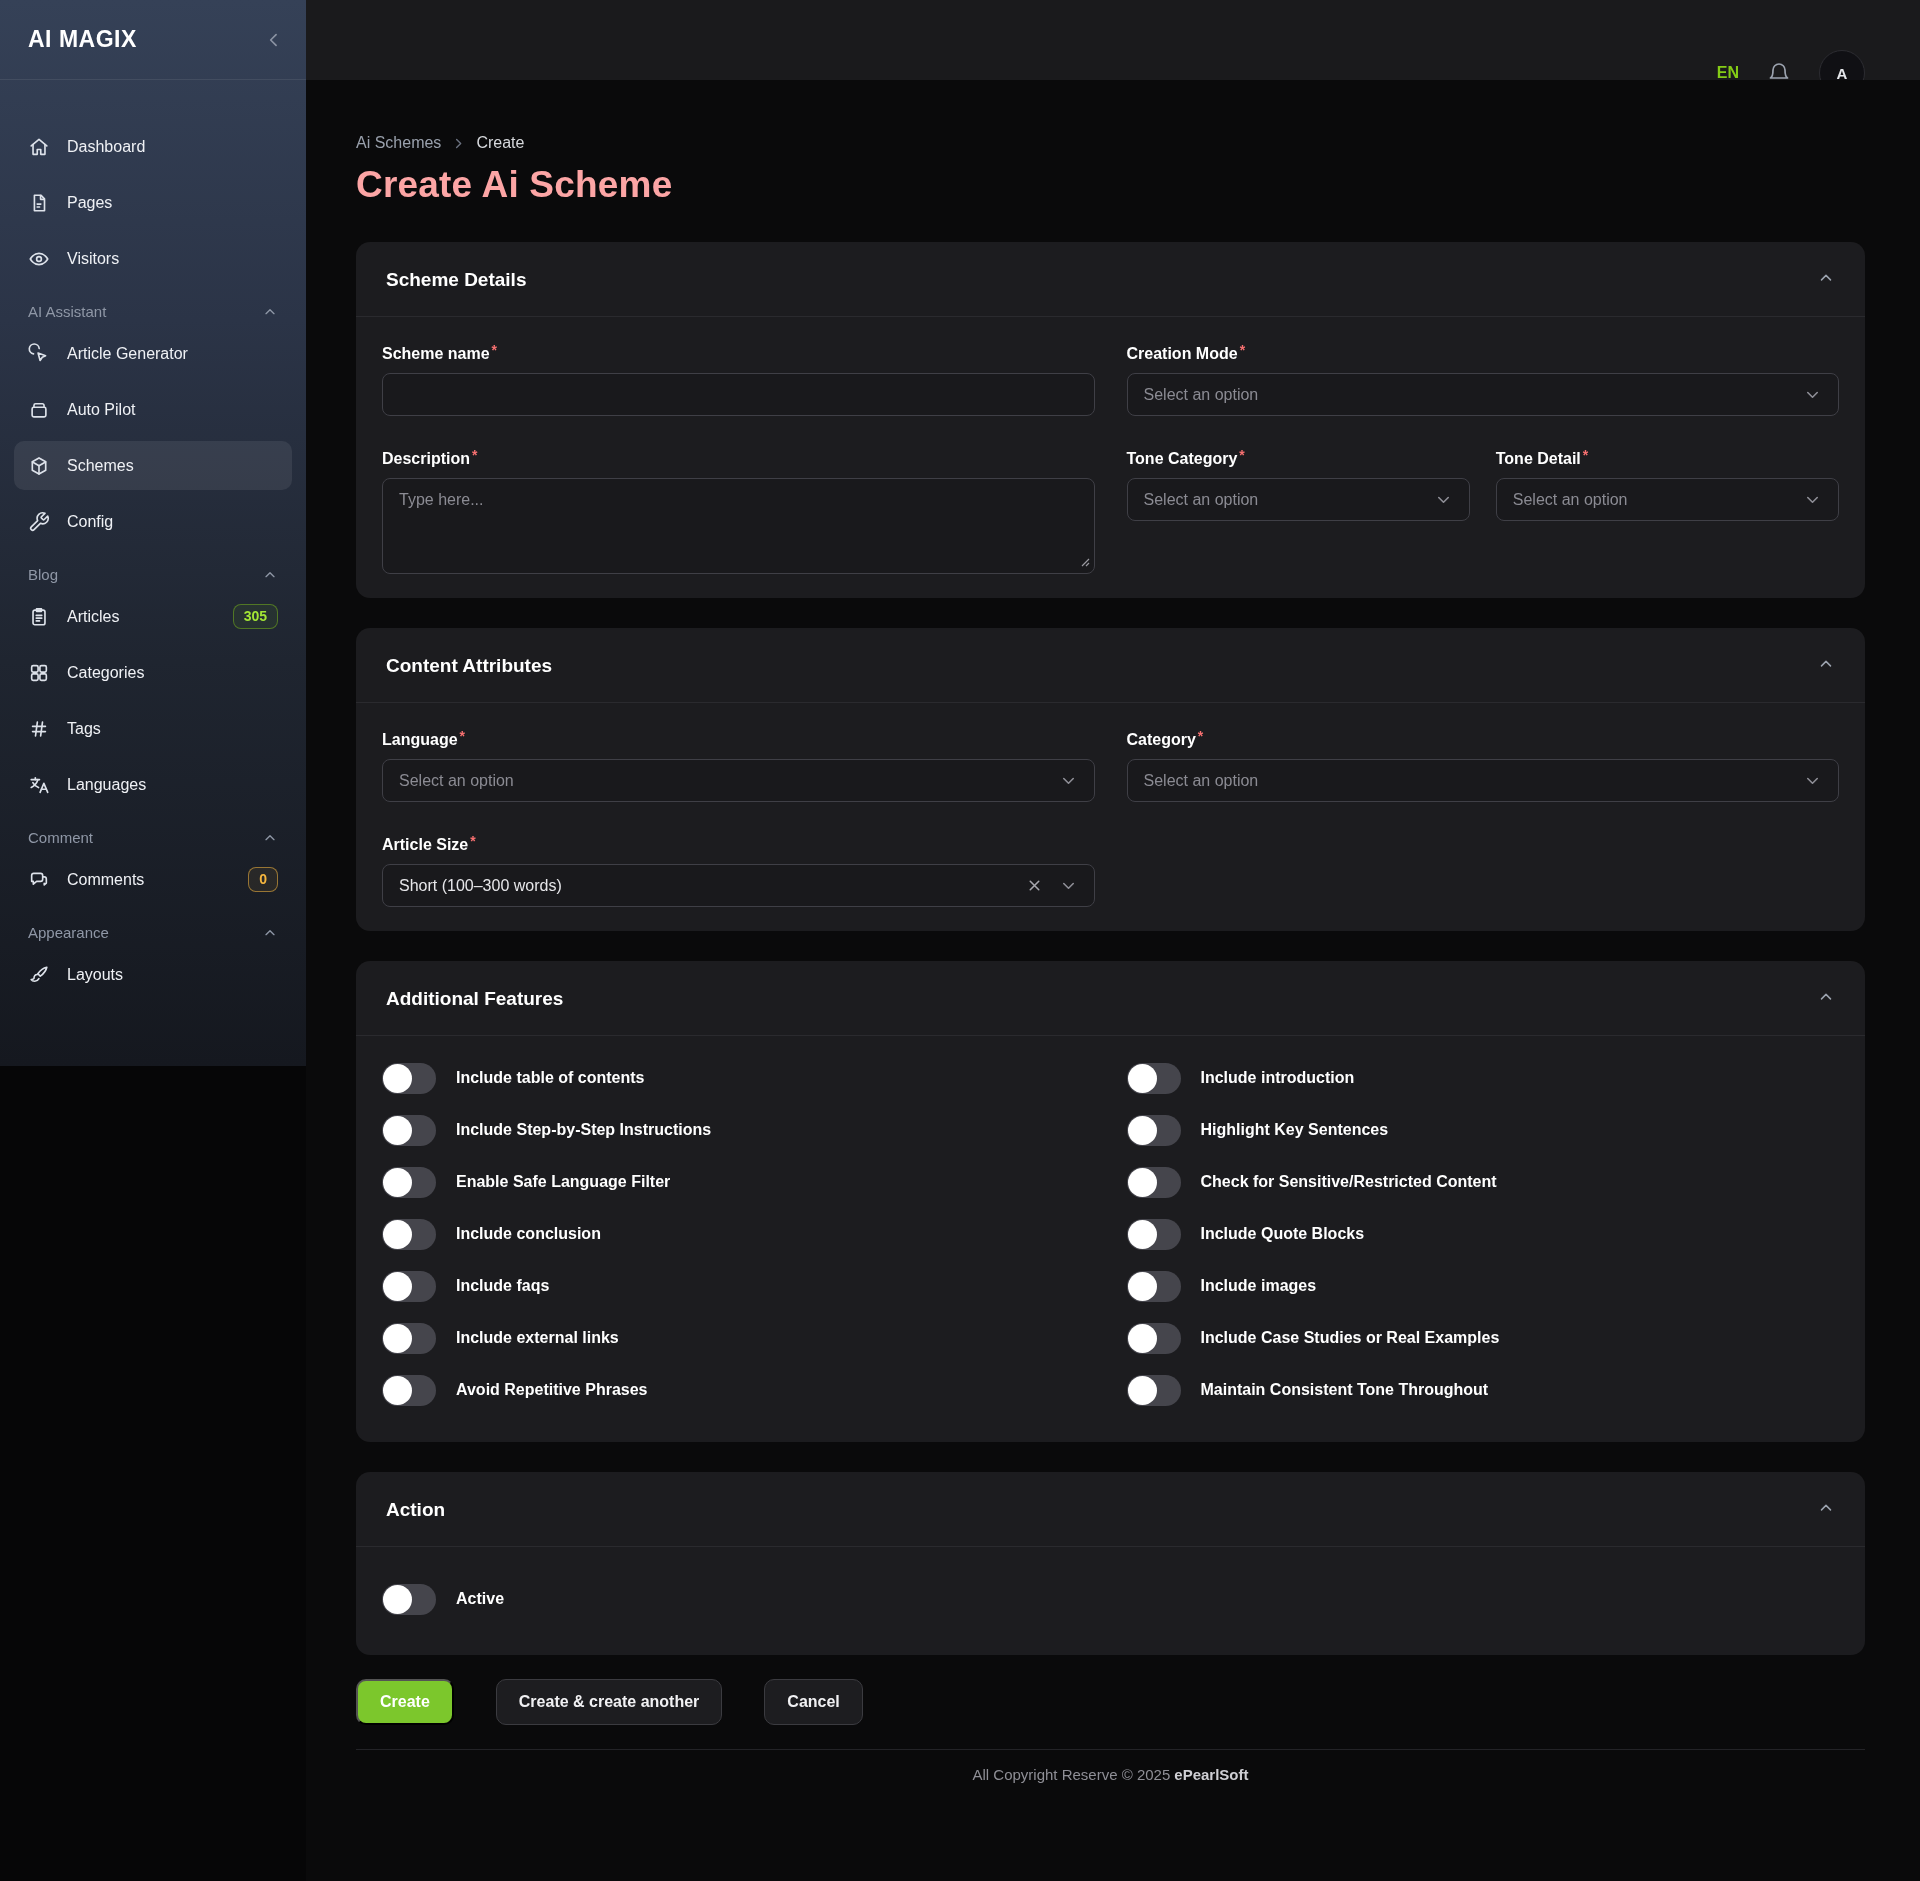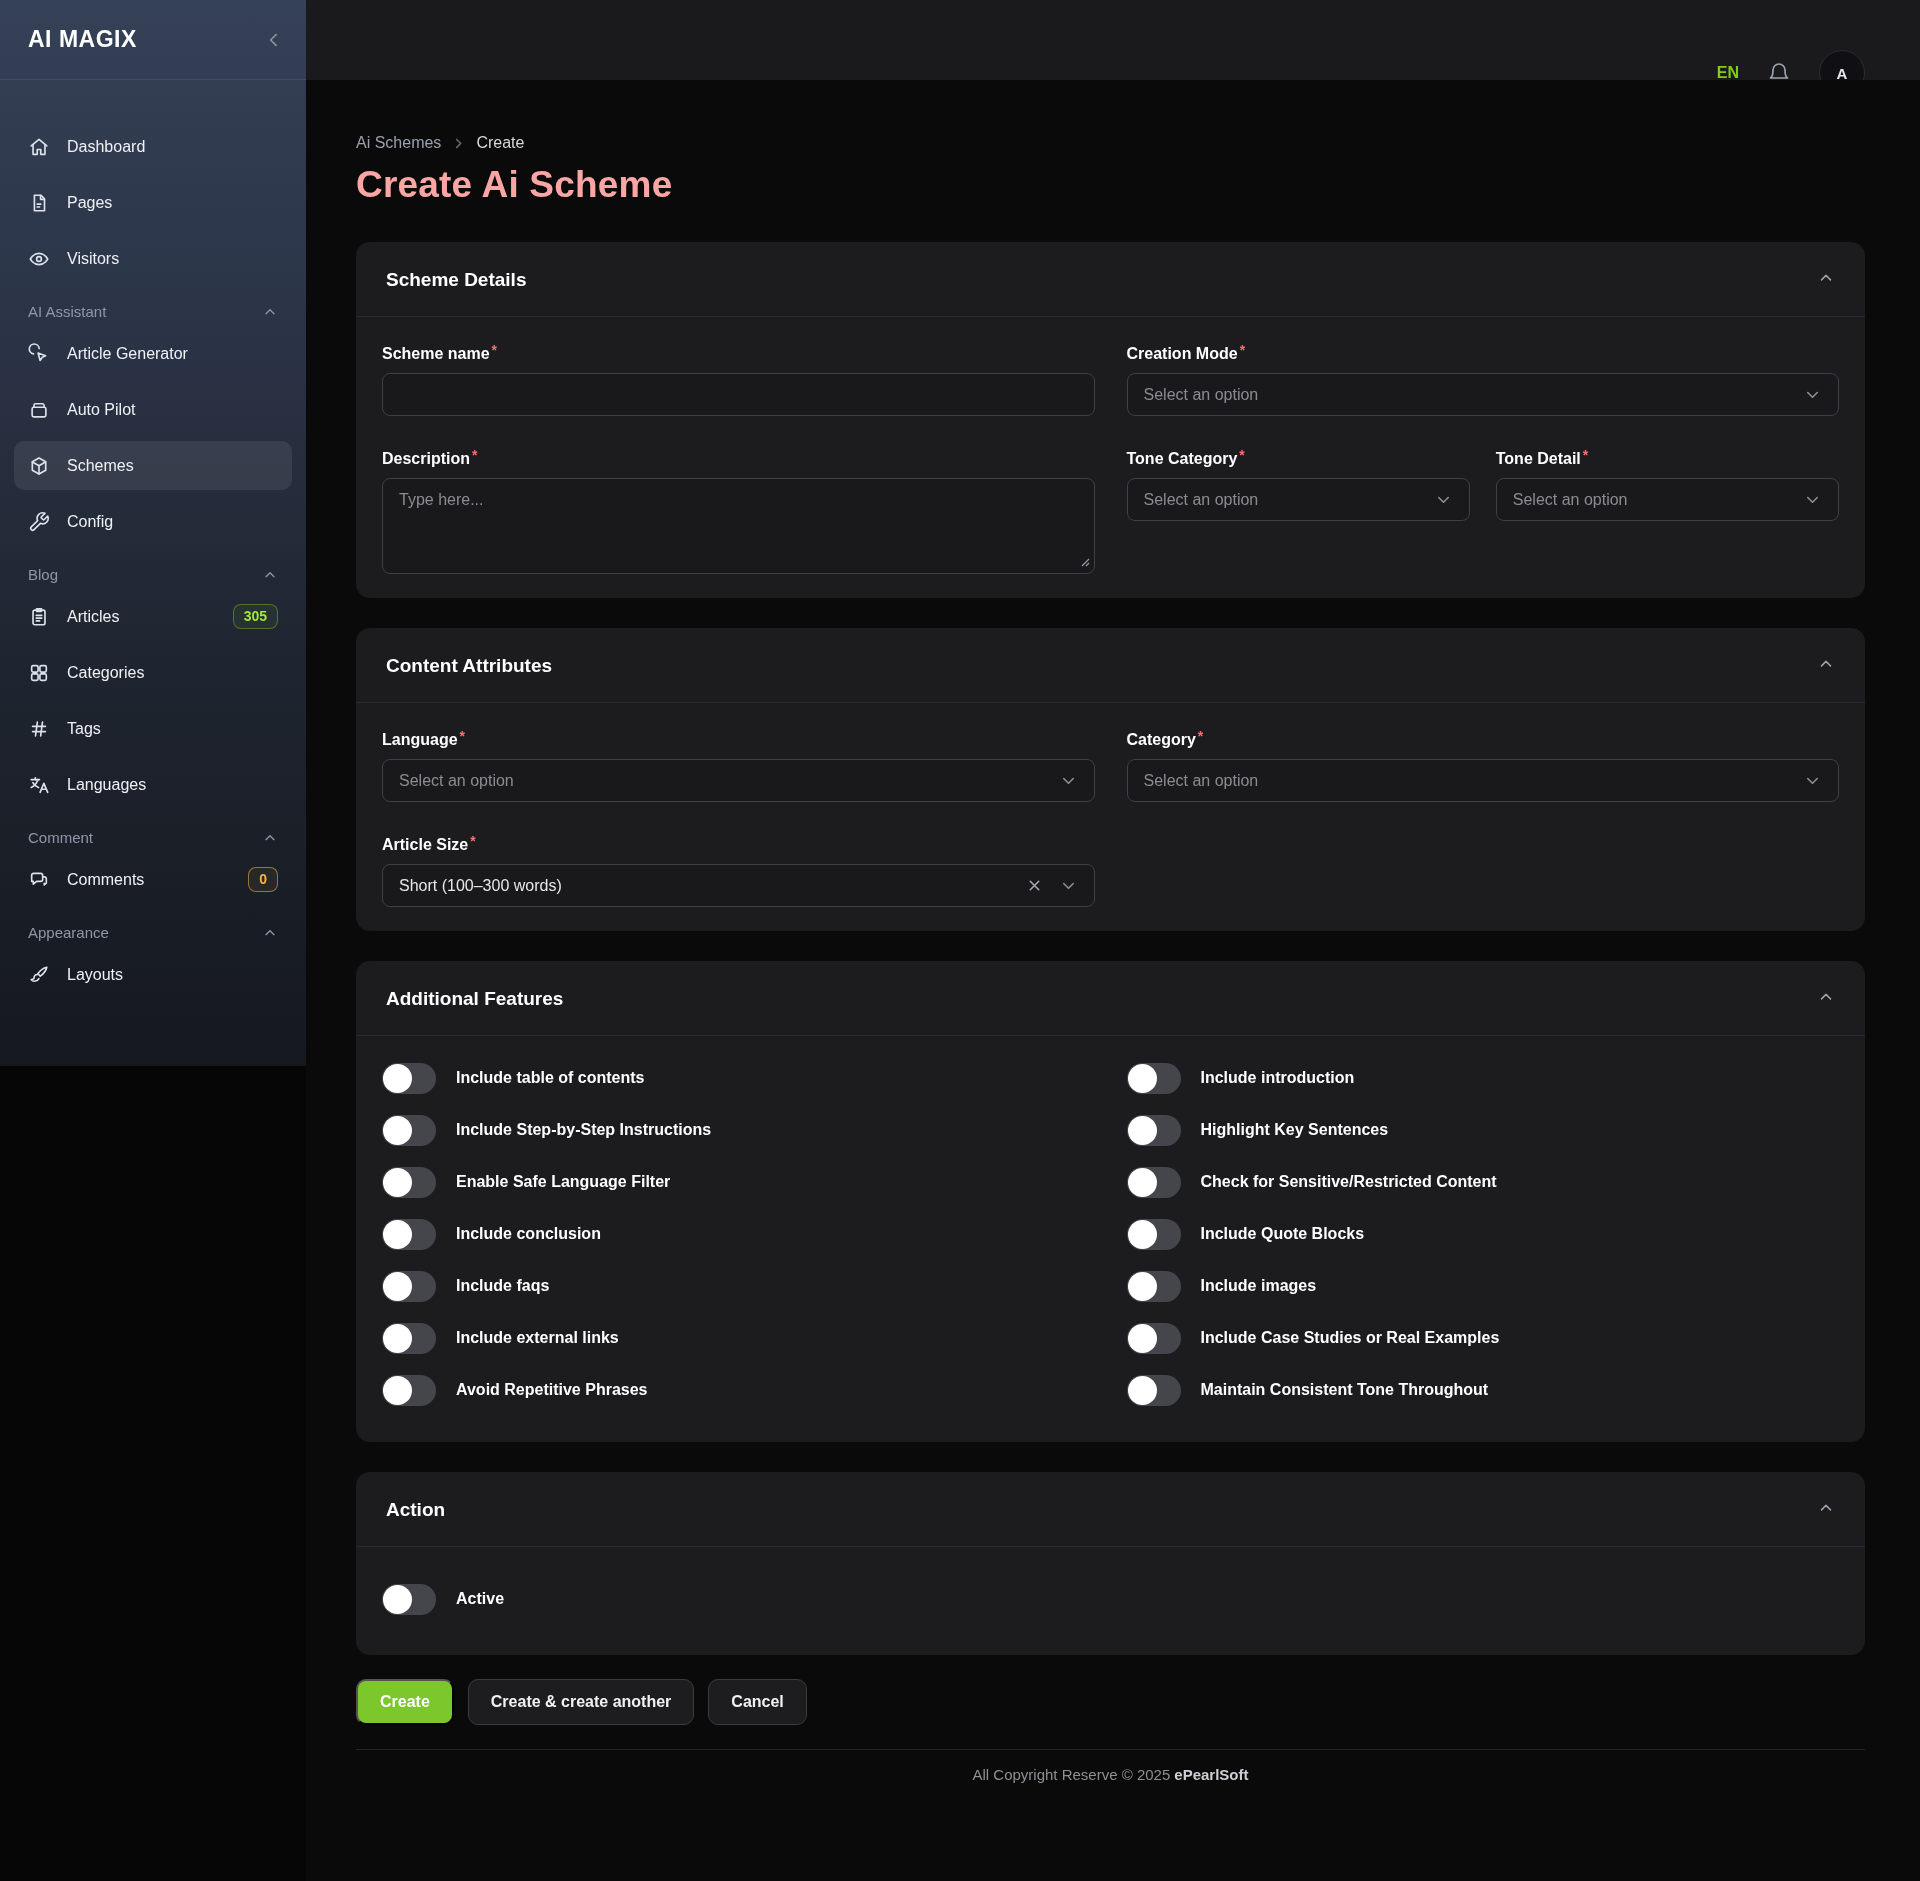--- a/index.html
+++ b/index.html
@@ -80,21 +80,21 @@
   .switch::after{content:"";position:absolute;left:1px;top:1px;width:29px;height:29px;
                  background:#fff;border-radius:50%;}
   .tlabel{font-size:16px;font-weight:700;color:#fff;}
 
   .action-body{padding:34px 26px 38px;}
 
   .btn-row{display:flex;align-items:center;gap:14px;margin-top:24px;}
   .btn{height:46px;border-radius:10px;display:flex;align-items:center;justify-content:center;
        padding:0 22px;font-size:16px;font-weight:700;cursor:pointer;box-sizing:border-box;}
   .btn-primary{background:#7cc72c;color:#fff;}
-  .btn-secondary{background:#1d1d20;border:1px solid #3b3b40;color:#f1f1f3;}
+  .btn-secondary{background:#1d1d20;border:1px solid #3b3b40;color:#f1f1f3;margin-left:28px;}
 
   .footer{margin-top:24px;border-top:1px solid #232327;padding-top:16px;text-align:center;
           font-size:15px;color:#8f8f96;}
   .footer b{color:#cfcfd4;margin-left:4px;font-weight:700;}
 </style>
 </head>
 <body>
 
 <div class="topbar">
   <span class="version">AI MAGIX. v1.0.0</span>

